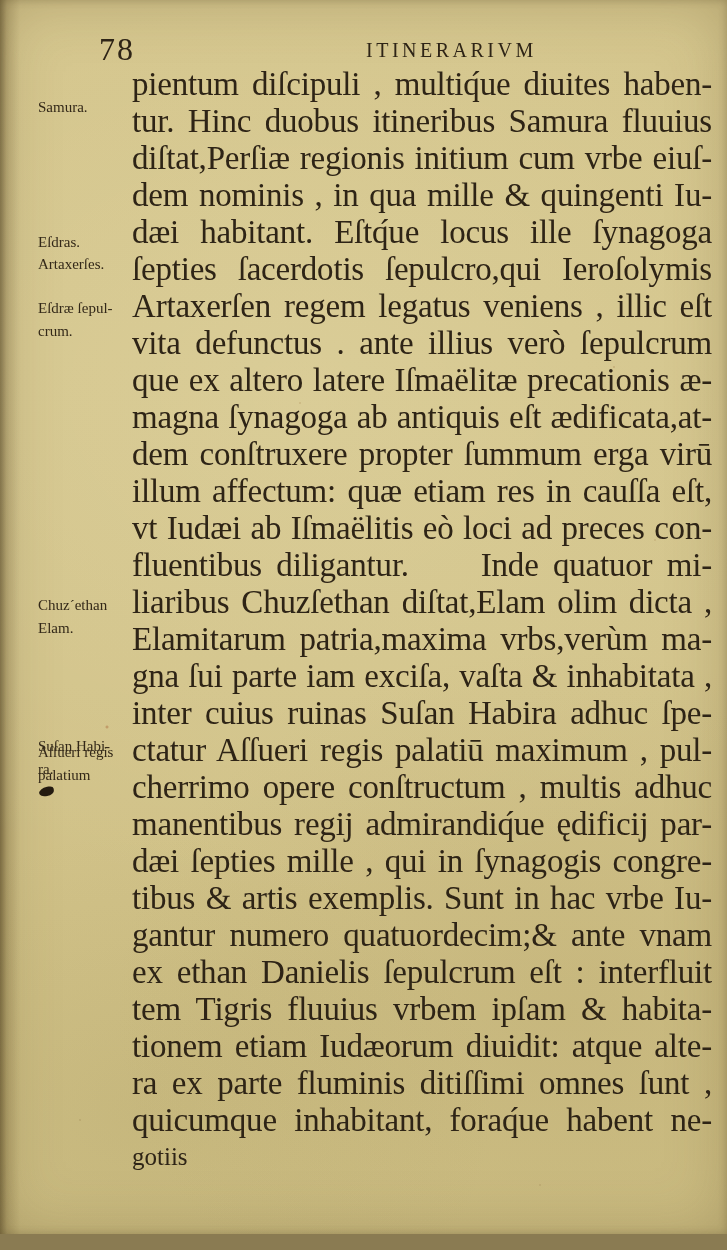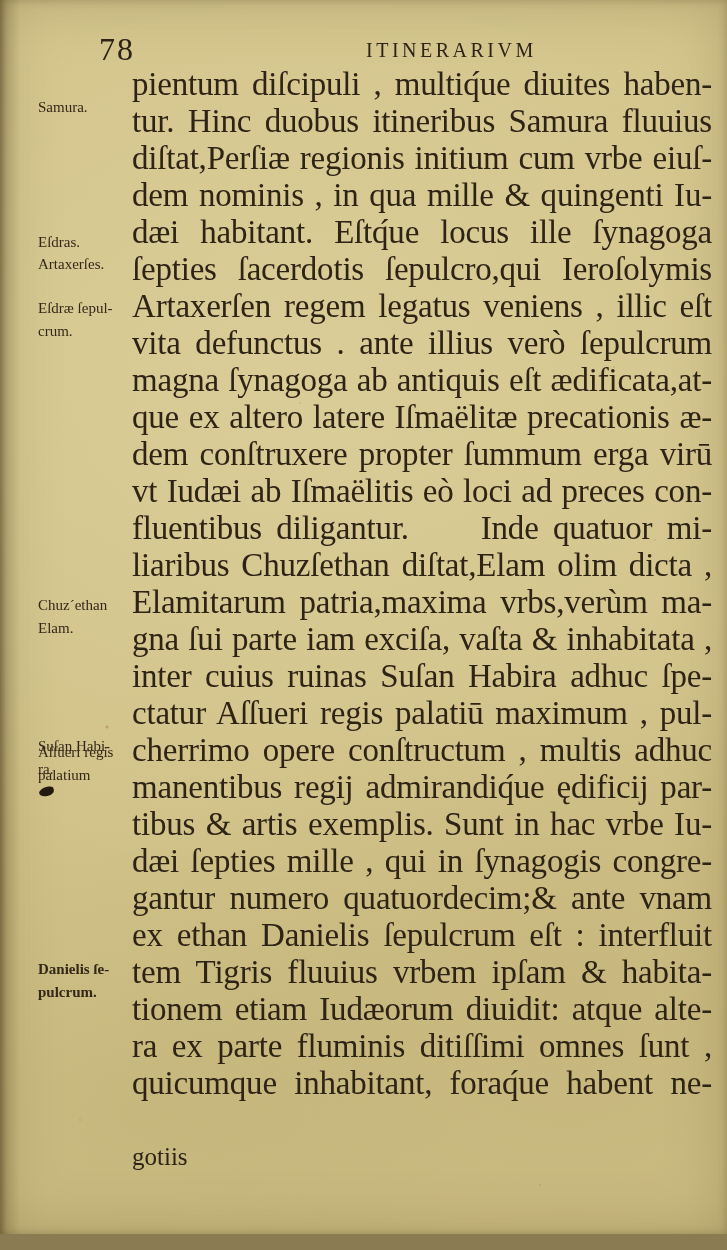--- a/index.html
+++ b/index.html
@@ -91,48 +91,45 @@
     <span>Suſan Habi-</span>
     <span>ra.</span>
   </div>
   <div class="note" style="top:741px">
     <span>Aſſueri regis</span>
     <span>
         <span>palatium</span>
         <span class="ink-blot"></span>
       </span>
   </div>
-  <div class="note note--bold" style="top:958px">
-    <span>Danielis ſe-</span>
-    <span>pulcrum.</span>
-  </div>
 
   <div class="bodycol">
     <div class="line">pientum diſcipuli , multiq́ue diuites haben-</div>
     <div class="line">tur. Hinc duobus itineribus Samura fluuius</div>
     <div class="line">diſtat,Perſiæ regionis initium cum vrbe eiuſ-</div>
     <div class="line">dem nominis , in qua mille &amp; quingenti Iu-</div>
     <div class="line">dæi habitant. Eſtq́ue locus ille ſynagoga Eſdrę</div>
     <div class="line">ſepties ſacerdotis ſepulcro,qui Ieroſolymis ad</div>
     <div class="line">Artaxerſen regem legatus veniens , illic eſt</div>
     <div class="line">vita defunctus . ante illius verò ſepulcrum</div>
+    <div class="line">que ex altero latere Iſmaëlitæ precationis æ-</div>
     <div class="line">magna ſynagoga ab antiquis eſt ædificata,at-</div>
-    <div class="line">que ex altero latere Iſmaëlitæ precationis æ-</div>
     <div class="line">dem conſtruxere propter ſummum erga virū</div>
+    <div class="line">illum affectum: quæ etiam res in cauſſa eſt,</div>
     <div class="line">vt Iudæi ab Iſmaëlitis eò loci ad preces con-</div>
     <div class="line">fluentibus diligantur.&nbsp;&nbsp;&nbsp;&nbsp;&nbsp;Inde quatuor mi-</div>
     <div class="line">liaribus Chuzſethan diſtat,Elam olim dicta ,</div>
     <div class="line">Elamitarum patria,maxima vrbs,verùm ma-</div>
     <div class="line">gna ſui parte iam exciſa, vaſta &amp; inhabitata ,</div>
     <div class="line">inter cuius ruinas Suſan Habira adhuc ſpe-</div>
     <div class="line">ctatur Aſſueri regis palatiū maximum , pul-</div>
     <div class="line">cherrimo opere conſtructum , multis adhuc</div>
     <div class="line">manentibus regij admirandiq́ue ędificij par-</div>
+    <div class="line">dæi ſepties mille , qui in ſynagogis congre-</div>
     <div class="line">tibus &amp; artis exemplis. Sunt in hac vrbe Iu-</div>
-    <div class="line">dæi ſepties mille , qui in ſynagogis congre-</div>
     <div class="line">gantur numero quatuordecim;&amp; ante vnam</div>
     <div class="line">ex ethan Danielis ſepulcrum eſt : interfluit au-</div>
     <div class="line">tem Tigris fluuius vrbem ipſam &amp; habita-</div>
     <div class="line">tionem etiam Iudæorum diuidit: atque alte-</div>
     <div class="line">ra ex parte fluminis ditiſſimi omnes ſunt ,</div>
     <div class="line">quicumque inhabitant, foraq́ue habent ne-</div>
   </div>
 
   <div class="catchword-row">
     <span>gotiis</span>

